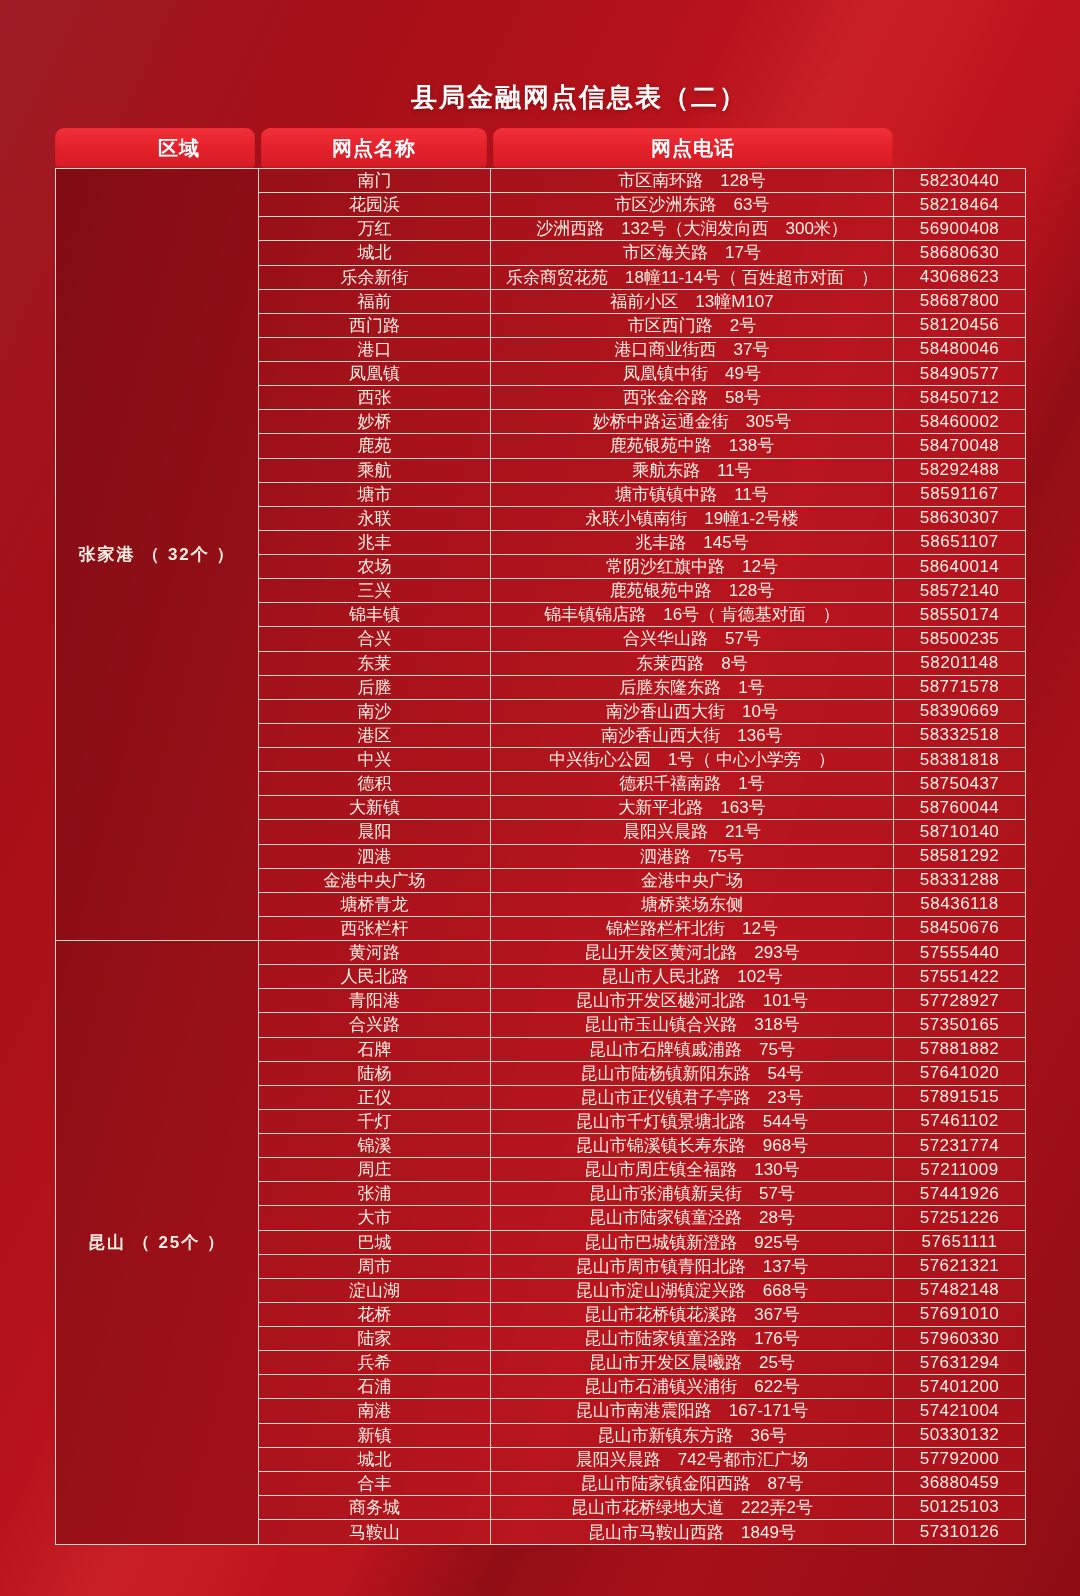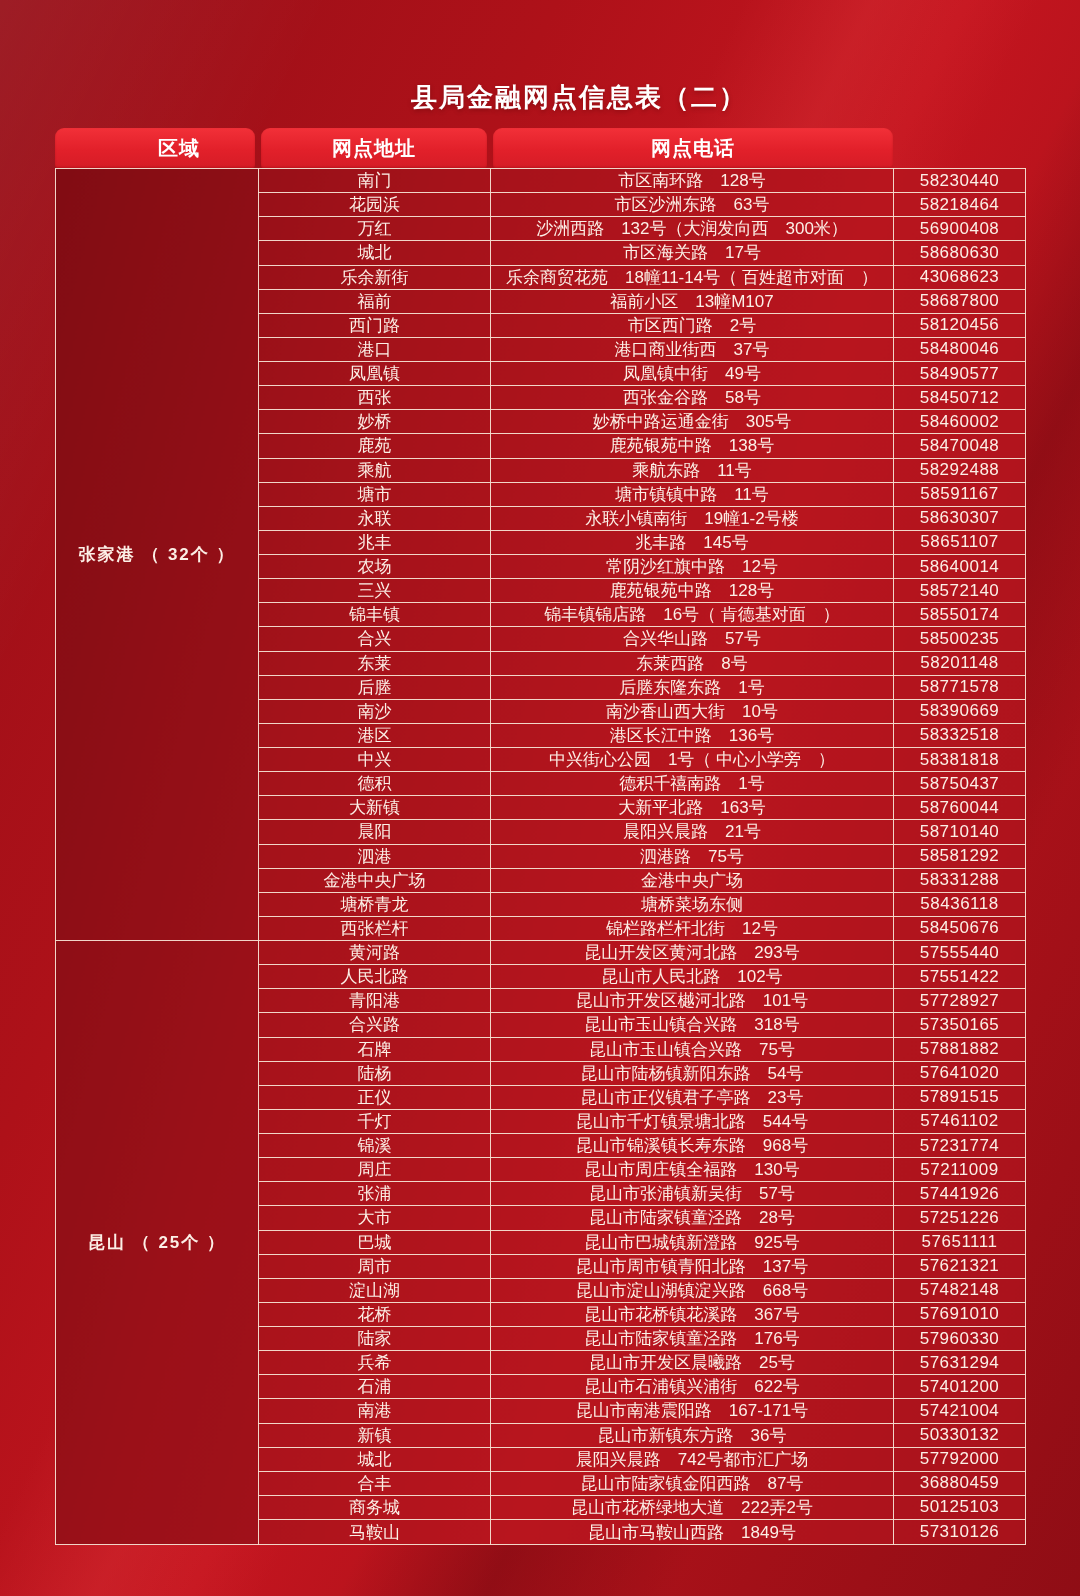--- a/index.html
+++ b/index.html
@@ -54,21 +54,21 @@
   td.name-cell,td.address-cell{font-size:17px;}
 </style>
 </head>
 <body>
 
 <h1 class="page-title">县局金融网点信息表（二）</h1>
 
 <div class="table-area">
   <div class="thead">
     <div class="tab">区域</div>
-    <div class="tab">网点地址</div>
+    <div class="tab">网点名称</div>
     <div class="tab">网点电话</div>
   </div>
   <table class="grid">
     <colgroup>
       <col style="width:203px">
         <col style="width:232px">
         <col style="width:403px">
         <col style="width:132px">
     </colgroup>
     <tbody>
@@ -183,21 +183,21 @@
           <td class="address-cell">后塍东隆东路　1号</td>
           <td class="phone-cell">58771578</td>
         </tr>
         <tr>
           <td class="name-cell">南沙</td>
           <td class="address-cell">南沙香山西大街　10号</td>
           <td class="phone-cell">58390669</td>
         </tr>
         <tr>
           <td class="name-cell">港区</td>
-          <td class="address-cell">港区长江中路　136号</td>
+          <td class="address-cell">南沙香山西大街　136号</td>
           <td class="phone-cell">58332518</td>
         </tr>
         <tr>
           <td class="name-cell">中兴</td>
           <td class="address-cell">中兴街心公园　1号（ 中心小学旁　）</td>
           <td class="phone-cell">58381818</td>
         </tr>
         <tr>
           <td class="name-cell">德积</td>
           <td class="address-cell">德积千禧南路　1号</td>
@@ -249,21 +249,21 @@
           <td class="address-cell">昆山市开发区樾河北路　101号</td>
           <td class="phone-cell">57728927</td>
         </tr>
         <tr>
           <td class="name-cell">合兴路</td>
           <td class="address-cell">昆山市玉山镇合兴路　318号</td>
           <td class="phone-cell">57350165</td>
         </tr>
         <tr>
           <td class="name-cell">石牌</td>
-          <td class="address-cell">昆山市玉山镇合兴路　75号</td>
+          <td class="address-cell">昆山市石牌镇戚浦路　75号</td>
           <td class="phone-cell">57881882</td>
         </tr>
         <tr>
           <td class="name-cell">陆杨</td>
           <td class="address-cell">昆山市陆杨镇新阳东路　54号</td>
           <td class="phone-cell">57641020</td>
         </tr>
         <tr>
           <td class="name-cell">正仪</td>
           <td class="address-cell">昆山市正仪镇君子亭路　23号</td>

